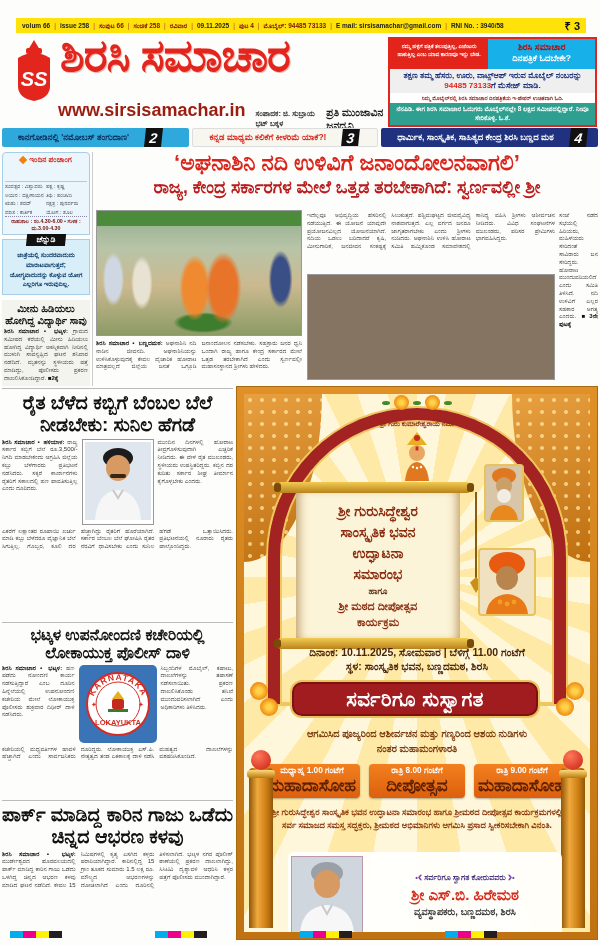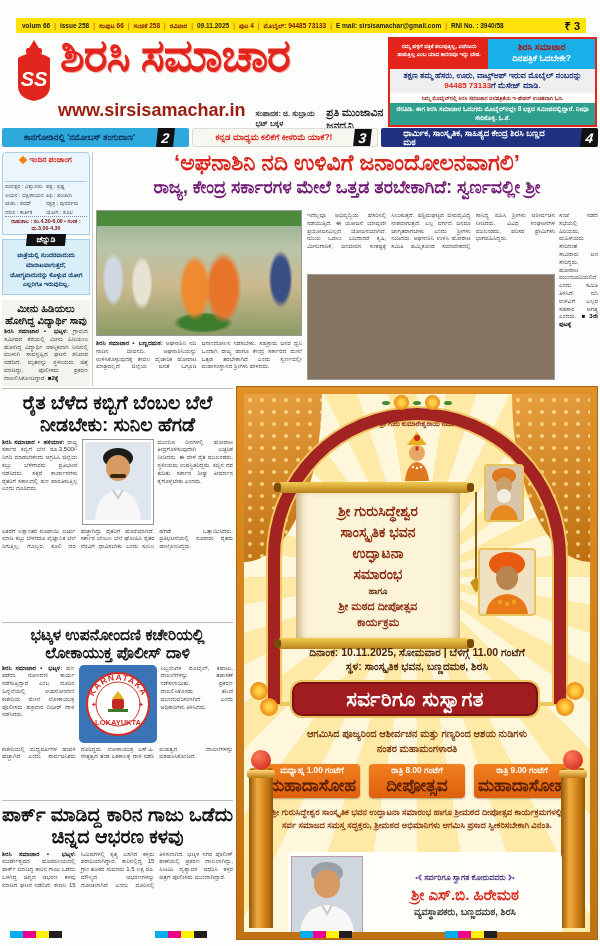--- a/index.html
+++ b/index.html
@@ -29,21 +29,21 @@
   .subad .r1 .rgt{width:52%;background:#18b0e8;text-align:center;padding-top:3px;}
   .subad .r1 .rgt .b{color:#b00c0c;font-size:9px;font-weight:900;}
   .subad .r1 .rgt .q{color:#fff;font-size:8.5px;font-weight:900;}
   .subad .r2{height:24px;background:#efefef;color:#1a2f7a;font-size:8px;text-align:center;padding:2px 3px;line-height:1.25;}
   .subad .r2 .ph{color:#e3241b;}
   .subad .r3{height:11px;color:#8a1c10;font-size:5.5px;text-align:center;padding-top:2px;}
   .subad .r4{flex:1;background:#2fa08f;color:#fff;font-size:6.5px;text-align:center;padding:2px 4px;line-height:1.35;}
   
   .teasers{position:absolute;left:2px;top:128px;width:596px;height:19px;display:flex;gap:3px;}
   .teaser{display:flex;align-items:center;height:100%;border-radius:2px;overflow:hidden;}
-  .teaser .txt{padding:0 22px;font-size:8.5px;font-weight:900;line-height:1;}
+  .teaser .txt{padding:0 16px;font-size:8.5px;font-weight:900;line-height:1;}
   .teaser .num{width:17px;height:100%;background:#111;color:#fff;font-size:14px;font-weight:900;font-style:italic;
                display:flex;align-items:center;justify-content:center;transform:skewX(-6deg);}
   .t1{background:#2fa9dc;flex:1.02;}.t1 .txt{color:#0c2a56;}
   .t2{background:#f7f7ef;flex:1;border:1px solid #ddd;}.t2 .txt{color:#d9251c;}
   .t3{background:#20327f;flex:1.18;}.t3 .txt{color:#fff;}
   
   .sidebar{position:absolute;left:2px;top:152px;width:91px;border-right:1px solid #ccc;padding-right:2px;}
   .panch{border:1px solid #a8cde6;background:#eaf6fb;border-radius:4px 4px 0 0;padding:2px;}
   .panch .hd{display:flex;align-items:center;justify-content:center;gap:3px;border-bottom:1px solid #a8cde6;padding-bottom:16px;}
   .lamp{width:6px;height:6px;background:#f08010;transform:rotate(45deg);display:inline-block;}
@@ -56,21 +56,21 @@
             font-size:8px;font-weight:900;padding:1px 10px;}
   .chennudi p{margin:0;font-size:6.3px;font-weight:bold;color:#0b3a66;line-height:1.55;}
   .sstory{margin-top:5px;background:#f4f4ef;padding:3px 2px;}
   .sstory h4{margin:0 0 2px;font-size:10px;line-height:1.15;color:#111;text-align:center;}
   .body-txt{font-size:6px;line-height:1.3;color:#333;text-align:justify;margin:0;}
   .dl{font-weight:900;color:#111;}
   .jump{font-weight:900;color:#111;}
   
   .lead{position:absolute;left:96px;top:150px;width:502px;height:234px;}
   .lead h1{margin:0;text-align:center;font-size:22px;line-height:1.2;color:#d9251c;font-weight:900;}
-  .lead h2{margin:0;text-align:center;font-size:17.5px;line-height:1.3;color:#701a75;font-weight:900;}
+  .lead h2{margin:0;text-align:center;font-size:17.5px;line-height:1.3;color:#b91c1c;font-weight:900;}
   .photo-stage{position:absolute;left:0;top:60px;width:206px;height:126px;border:1px solid #999;
     background:
       linear-gradient(180deg,#4c8a3c 0 12%,rgba(0,0,0,0) 12%),
       radial-gradient(ellipse 30px 60px at 62% 62%,#e8742a 0 45%,rgba(0,0,0,0) 60%),
       radial-gradient(ellipse 26px 55px at 48% 62%,#f08a30 0 45%,rgba(0,0,0,0) 60%),
       radial-gradient(ellipse 18px 45px at 8% 55%,#cfd8e2 0 45%,rgba(0,0,0,0) 60%),
       radial-gradient(ellipse 18px 45px at 22% 58%,#e8e2d2 0 45%,rgba(0,0,0,0) 60%),
       radial-gradient(ellipse 20px 48px at 90% 55%,#3a4f86 0 45%,rgba(0,0,0,0) 60%),
       radial-gradient(ellipse 46px 16px at 52% 90%,#3f7d2e 0 50%,rgba(0,0,0,0) 65%),
       linear-gradient(180deg,#8fae8a 0%,#b8c4a8 30%,#cbb98f 60%,#8c9b66 100%);}

